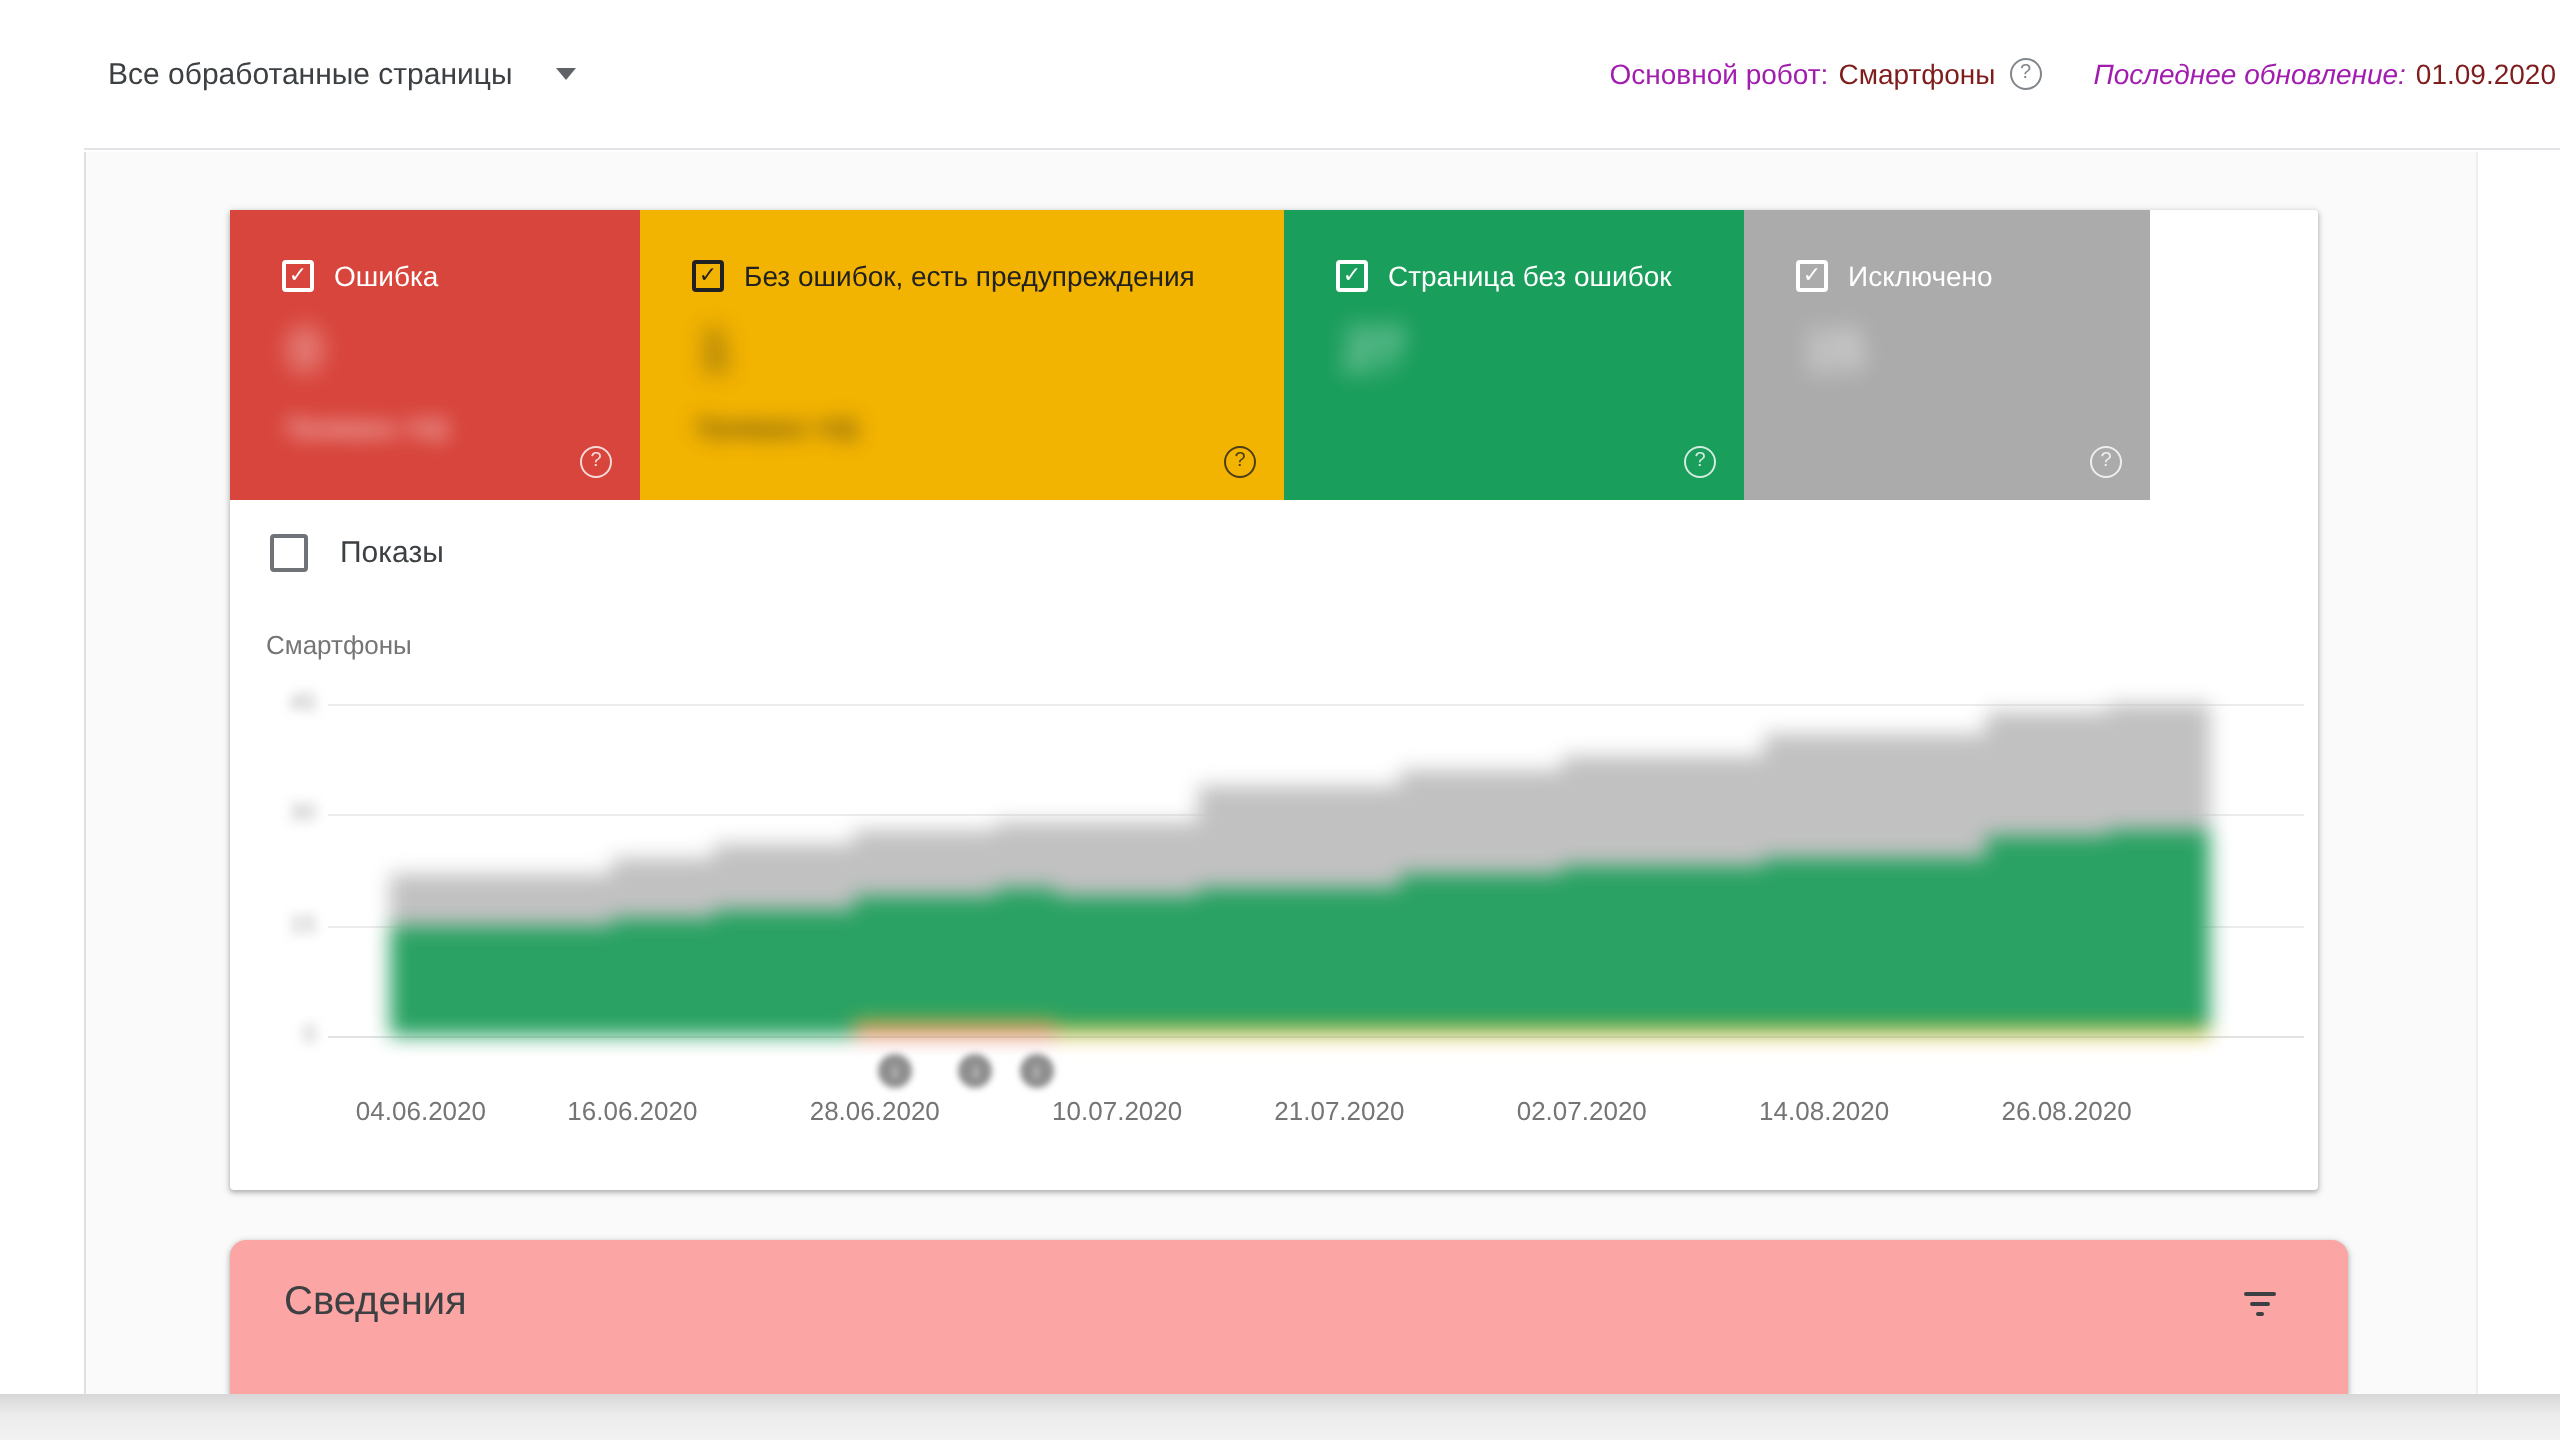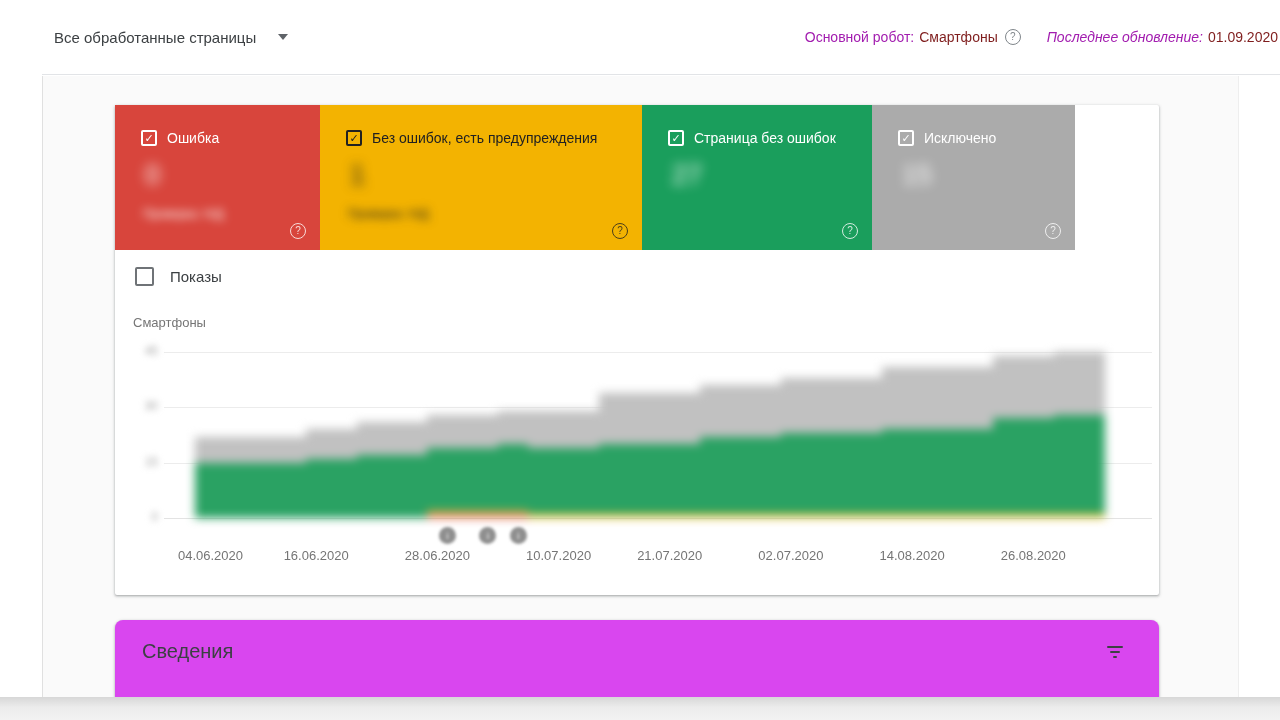--- a/index.html
+++ b/index.html
@@ -69,22 +69,22 @@
   .ytick{position:absolute;width:40px;text-align:right;font-size:12px;color:#a5a5a5;filter:blur(3px);}
   #bars{position:absolute;left:0;top:0;width:1280px;height:720px;filter:blur(5px);}
   .seg{position:absolute;}
   #markers{position:absolute;left:0;top:0;width:1280px;height:720px;filter:blur(1.5px);}
   .marker{position:absolute;width:17px;height:17px;border-radius:50%;background:#8f8f8f;
           color:#fff;font-size:9px;display:flex;align-items:center;justify-content:center;
           pointer-events:auto;cursor:pointer;}
   .xtick{position:absolute;width:96px;text-align:center;font-size:13px;color:#757575;}
 
   
-  .card2{position:absolute;left:115px;top:620px;width:1044px;height:77px;background:#d946ef;
-         border-radius:8px 8px 0 0;box-shadow:0 1px 2px rgba(60,64,67,.30),0 1px 3px 1px rgba(60,64,67,.15);}
+  .card2{position:absolute;left:115px;top:620px;width:1044px;height:77px;background:#fca5a5;
+         border-radius:8px 8px 0 0;box-shadow:0 1px 2px rgba(60,64,67,.30),0 1px 3px 1px rgba(60,64,67,.15);padding-left:15px;}
   .details-title{position:absolute;left:27px;top:20px;font-size:20px;color:#3c4043;}
   .filter-btn{position:absolute;right:26px;top:14px;width:36px;height:36px;border:none;background:transparent;
               cursor:pointer;display:flex;align-items:center;justify-content:center;}
   .fl{display:flex;flex-direction:column;align-items:center;gap:3px;}
   .fl i{display:block;height:2px;background:#3c4043;border-radius:1px;}
   .fl .l1{width:16px;}
   .fl .l2{width:10px;}
   .fl .l3{width:4px;}
 </style>
 </head>

